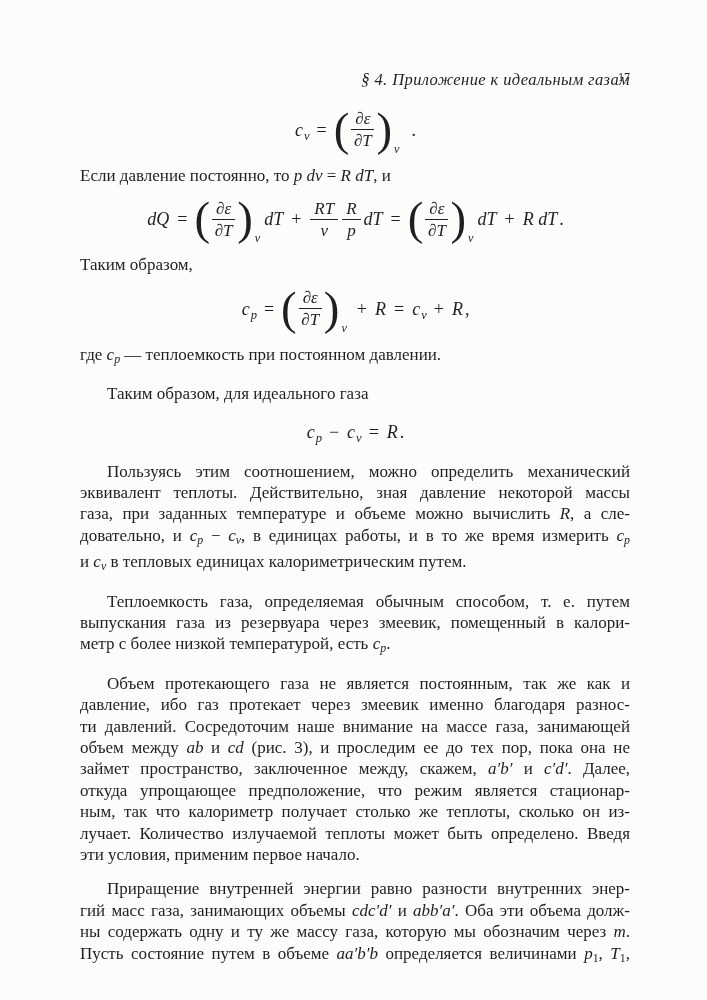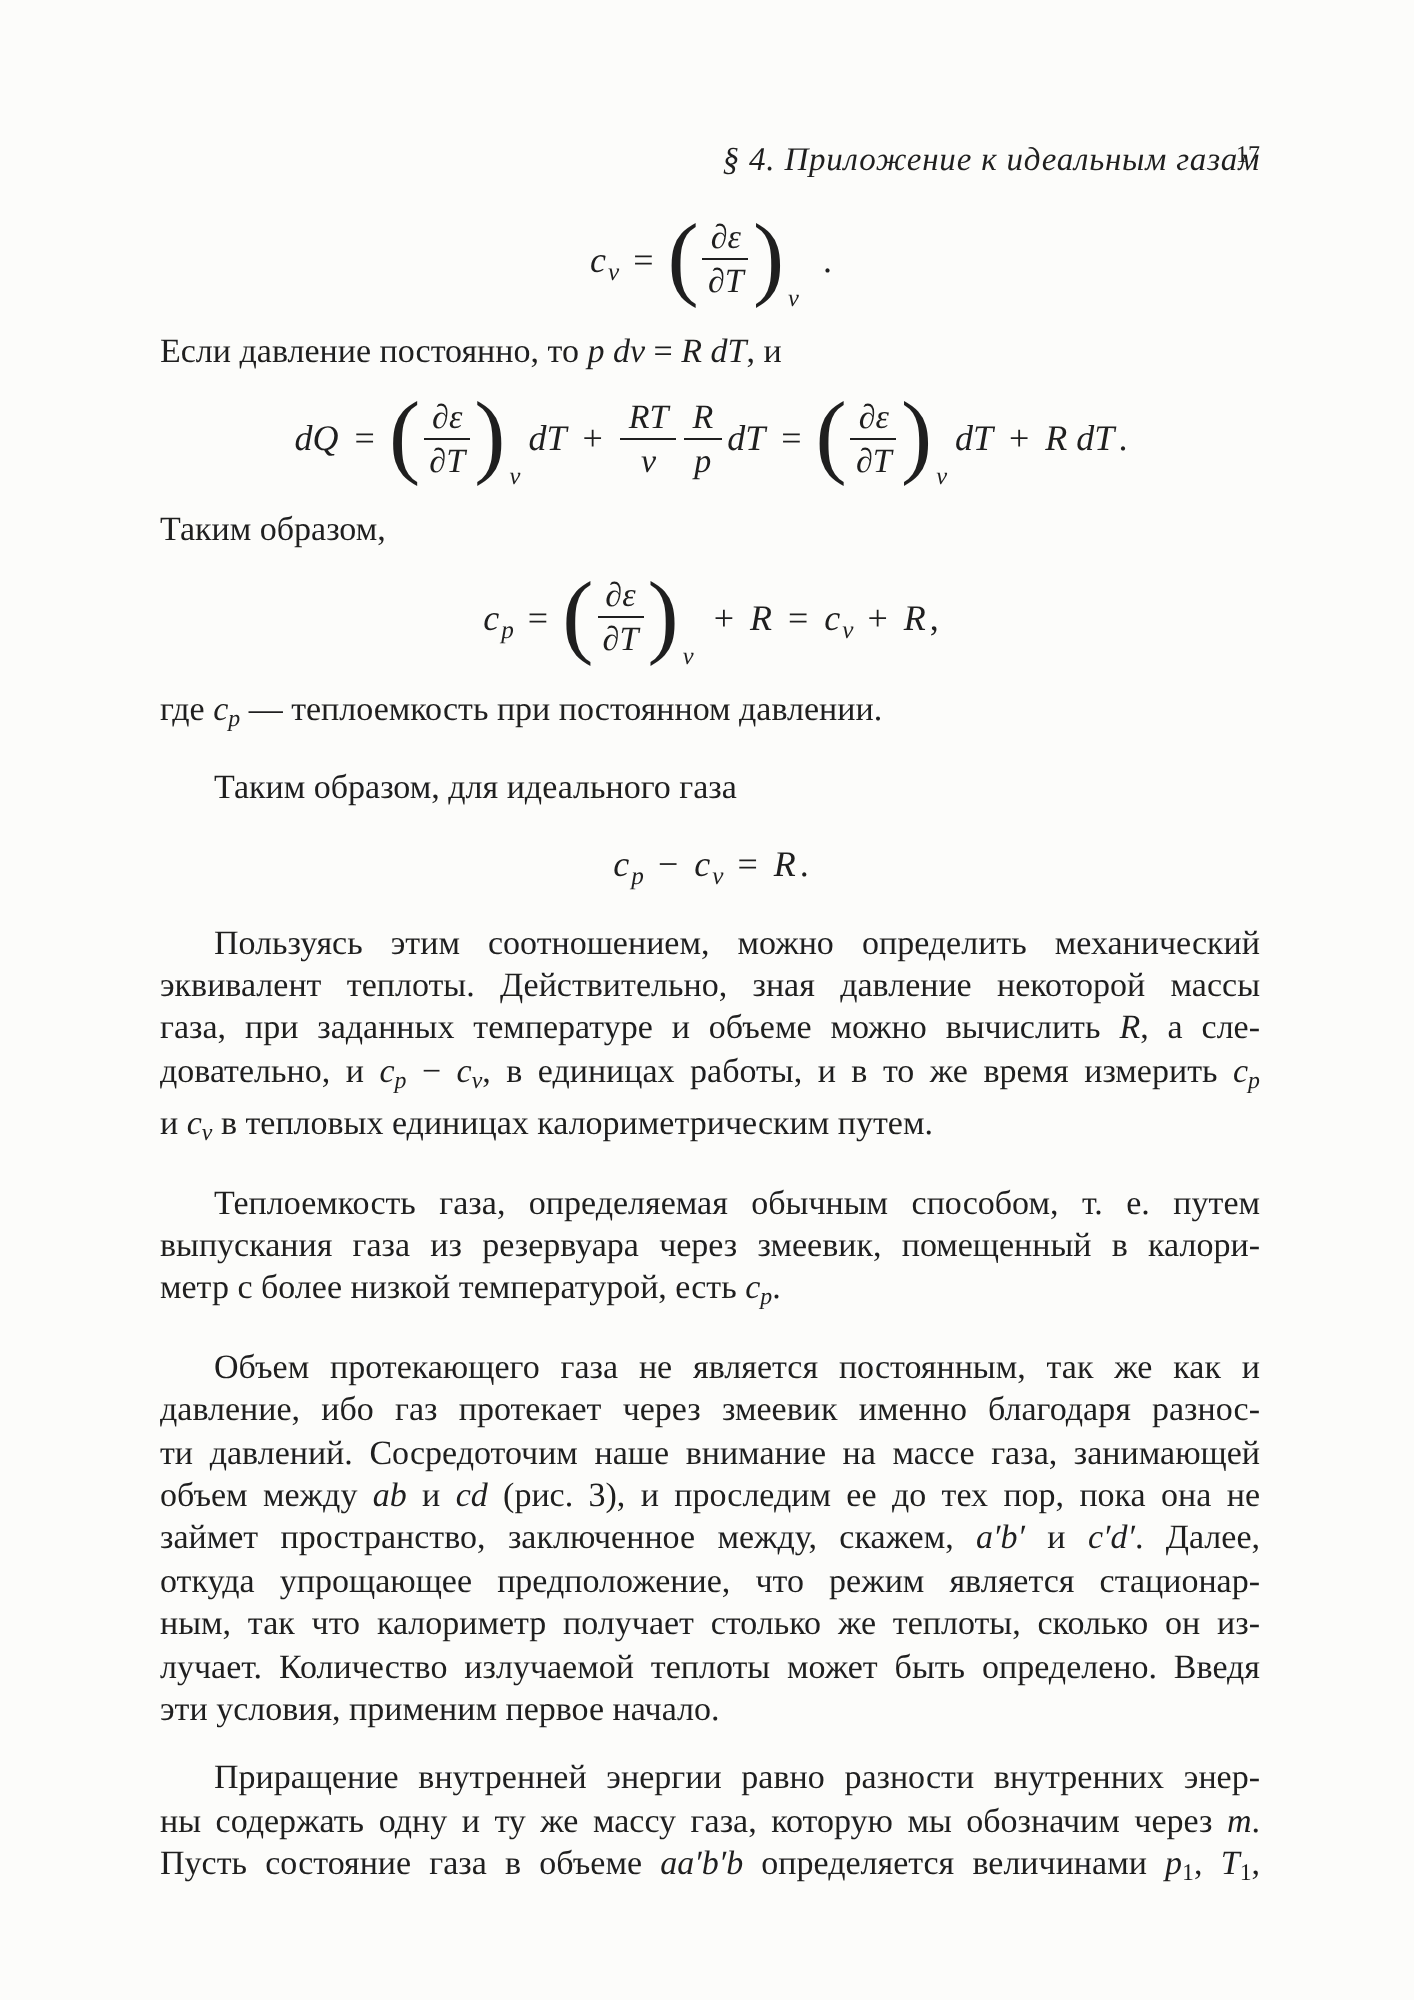--- a/index.html
+++ b/index.html
@@ -137,16 +137,17 @@
       <div class="line jst ind"><span class="rn">Объем протекающего газа не является постоянным, так же как и</span></div>
       <div class="line jst"><span class="rn">давление, ибо газ протекает через змеевик именно благодаря разнос-</span></div>
       <div class="line jst"><span class="rn">ти давлений. Сосредоточим наше внимание на массе газа, занимающей</span></div>
       <div class="line jst"><span class="rn">объем между </span><span class="it">ab</span><span class="rn"> и </span><span class="it">cd</span><span class="rn"> (рис. 3), и проследим ее до тех пор, пока она не</span></div>
       <div class="line jst"><span class="rn">займет пространство, заключенное между, скажем, </span><span class="it">a′b′</span><span class="rn"> и </span><span class="it">c′d′</span><span class="rn">. Далее,</span></div>
       <div class="line jst"><span class="rn">откуда упрощающее предположение, что режим является стационар-</span></div>
       <div class="line jst"><span class="rn">ным, так что калориметр получает столько же теплоты, сколько он из-</span></div>
       <div class="line jst"><span class="rn">лучает. Количество излучаемой теплоты может быть определено. Введя</span></div>
       <div class="line"><span class="rn">эти условия, применим первое начало.</span></div>
       <div class="line jst ind"><span class="rn">Приращение внутренней энергии равно разности внутренних энер-</span></div>
+      <div class="line jst"><span class="rn">гий масс газа, занимающих объемы </span><span class="it">cdc′d′</span><span class="rn"> и </span><span class="it">abb′a′</span><span class="rn">. Оба эти объема долж-</span></div>
       <div class="line jst"><span class="rn">ны содержать одну и ту же массу газа, которую мы обозначим через </span><span class="it">m</span><span class="rn">.</span></div>
-      <div class="line jst"><span class="rn">Пусть состояние газа в объеме </span><span class="it">aa′b′b</span><span class="rn"> определяется величинами </span><span class="it">p</span><span class="sb up">1</span><span class="rn">, </span><span class="it">T</span><span class="sb up">1</span><span class="rn">,</span></div>
+      <div class="line jst"><span class="rn">Пусть состояние путем в объеме </span><span class="it">aa′b′b</span><span class="rn"> определяется величинами </span><span class="it">p</span><span class="sb up">1</span><span class="rn">, </span><span class="it">T</span><span class="sb up">1</span><span class="rn">,</span></div>
     </main>
 </div>
 
 </body></html>

